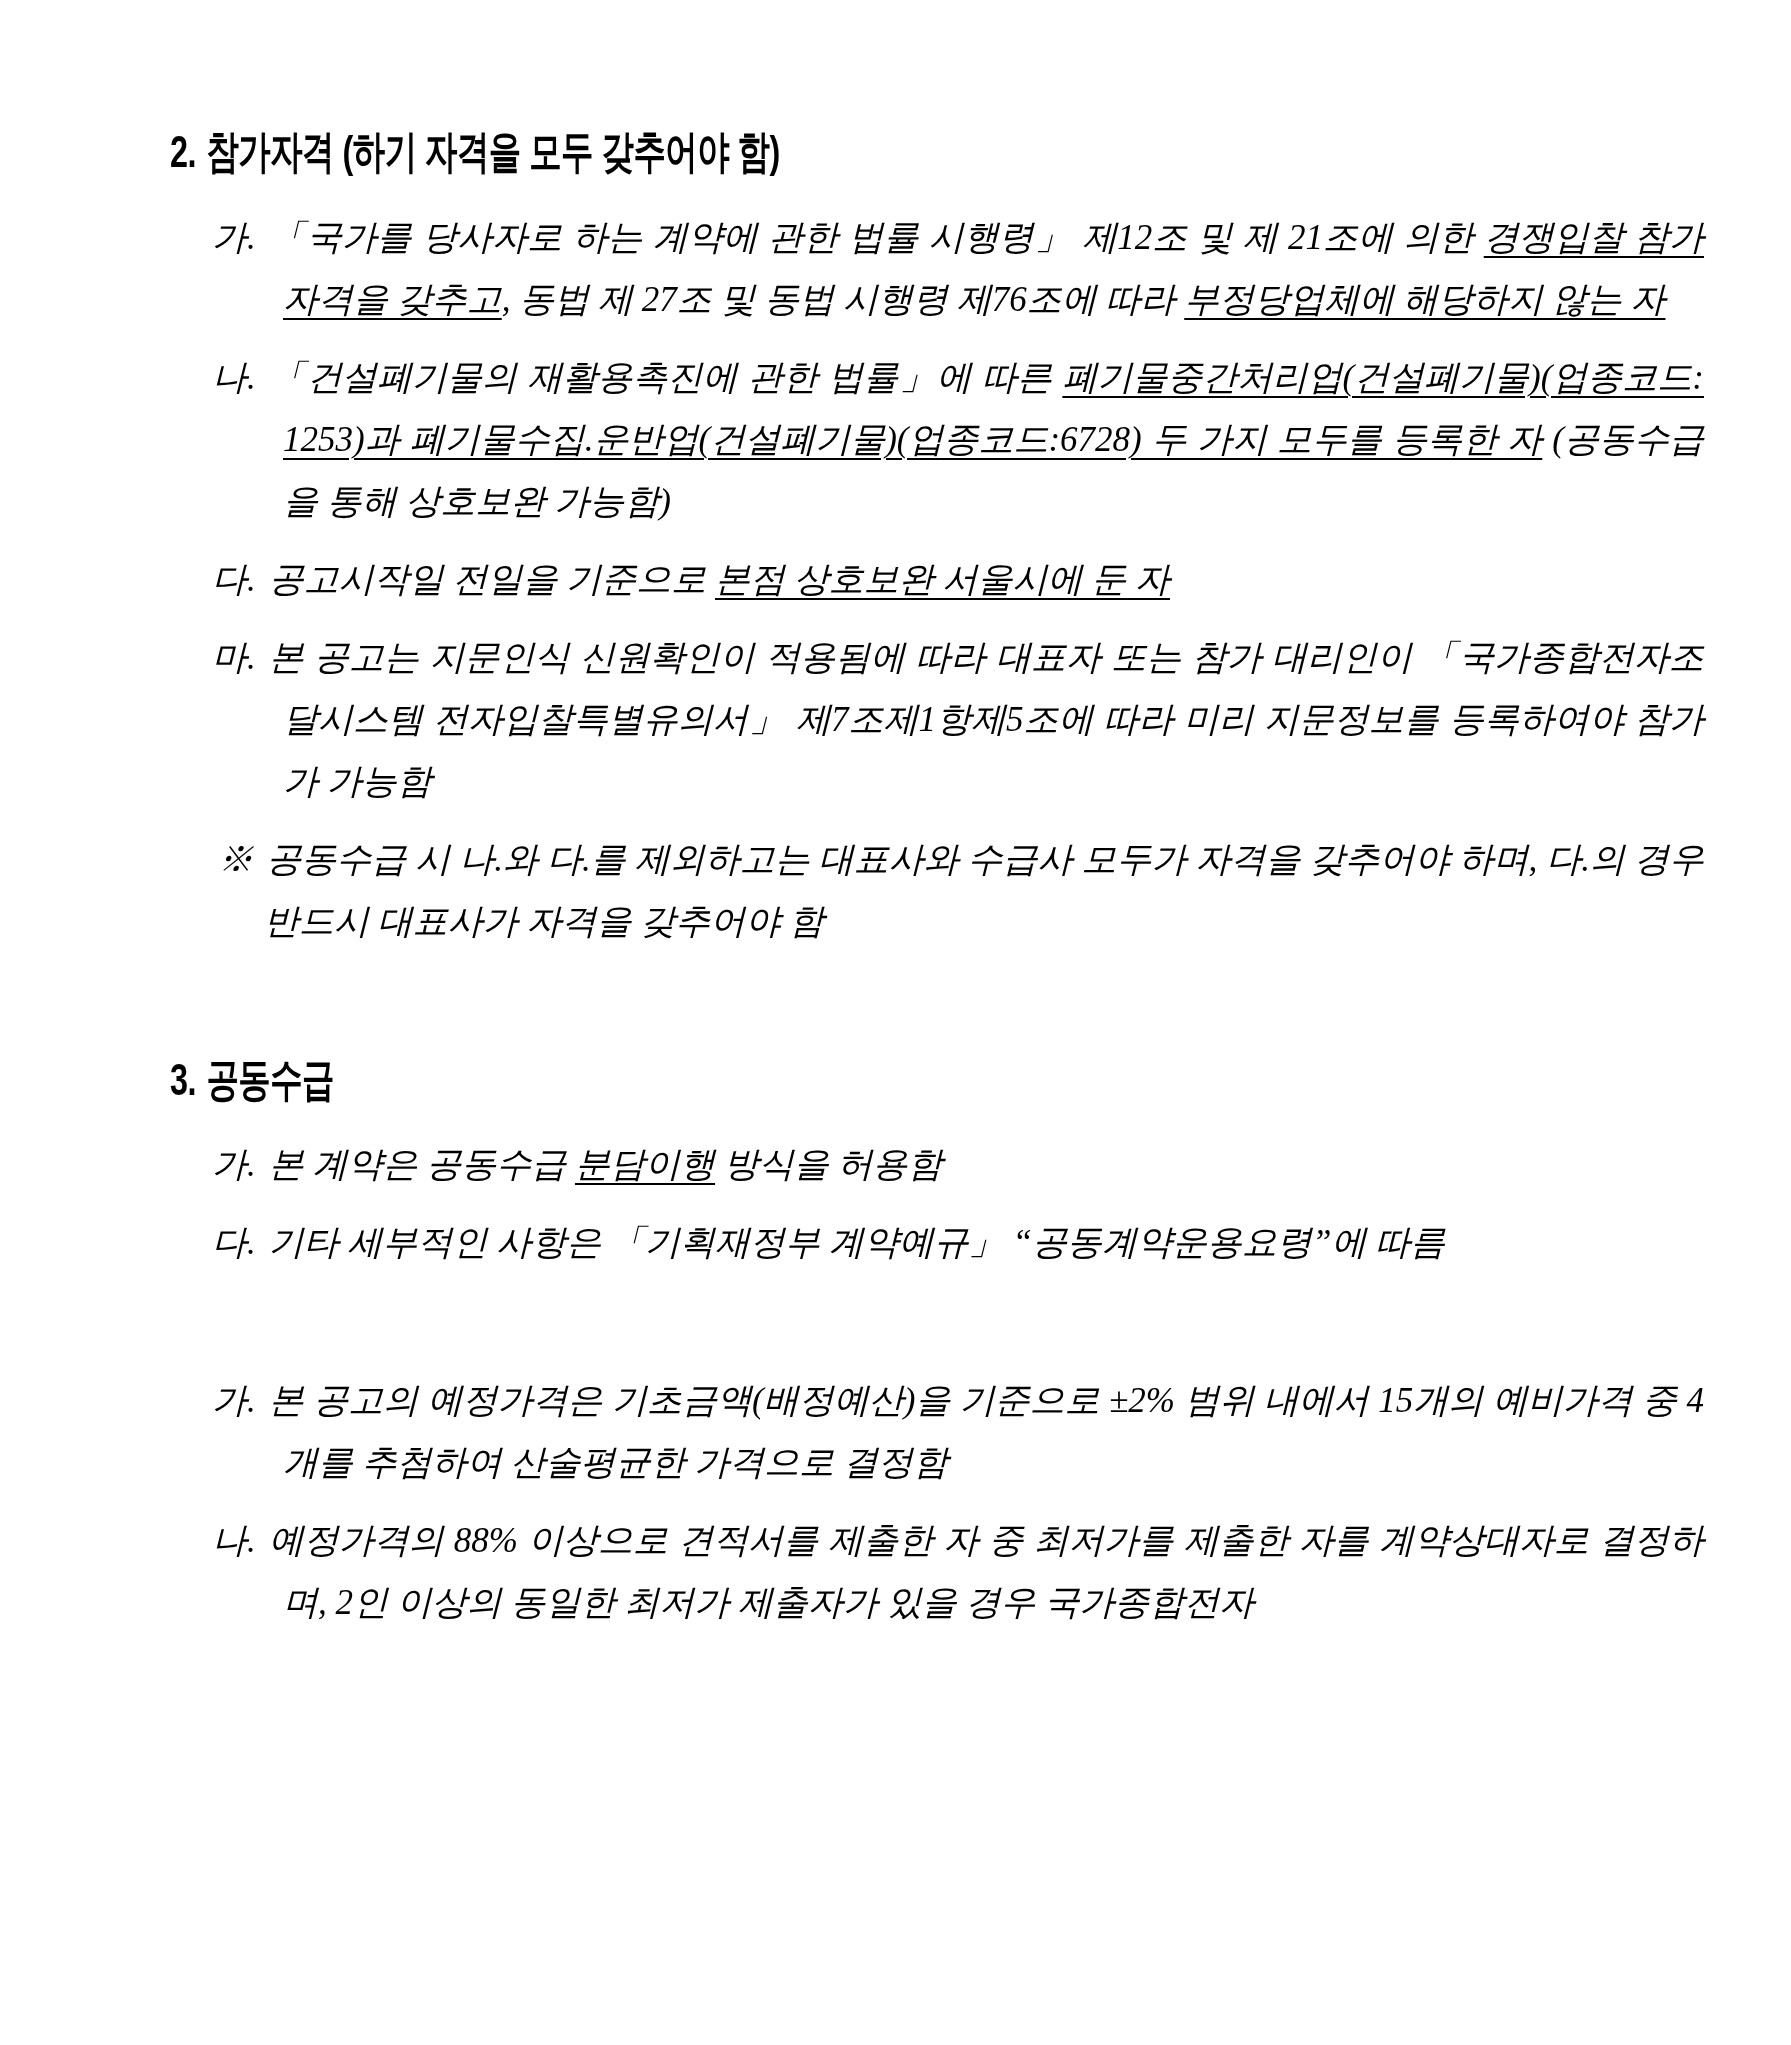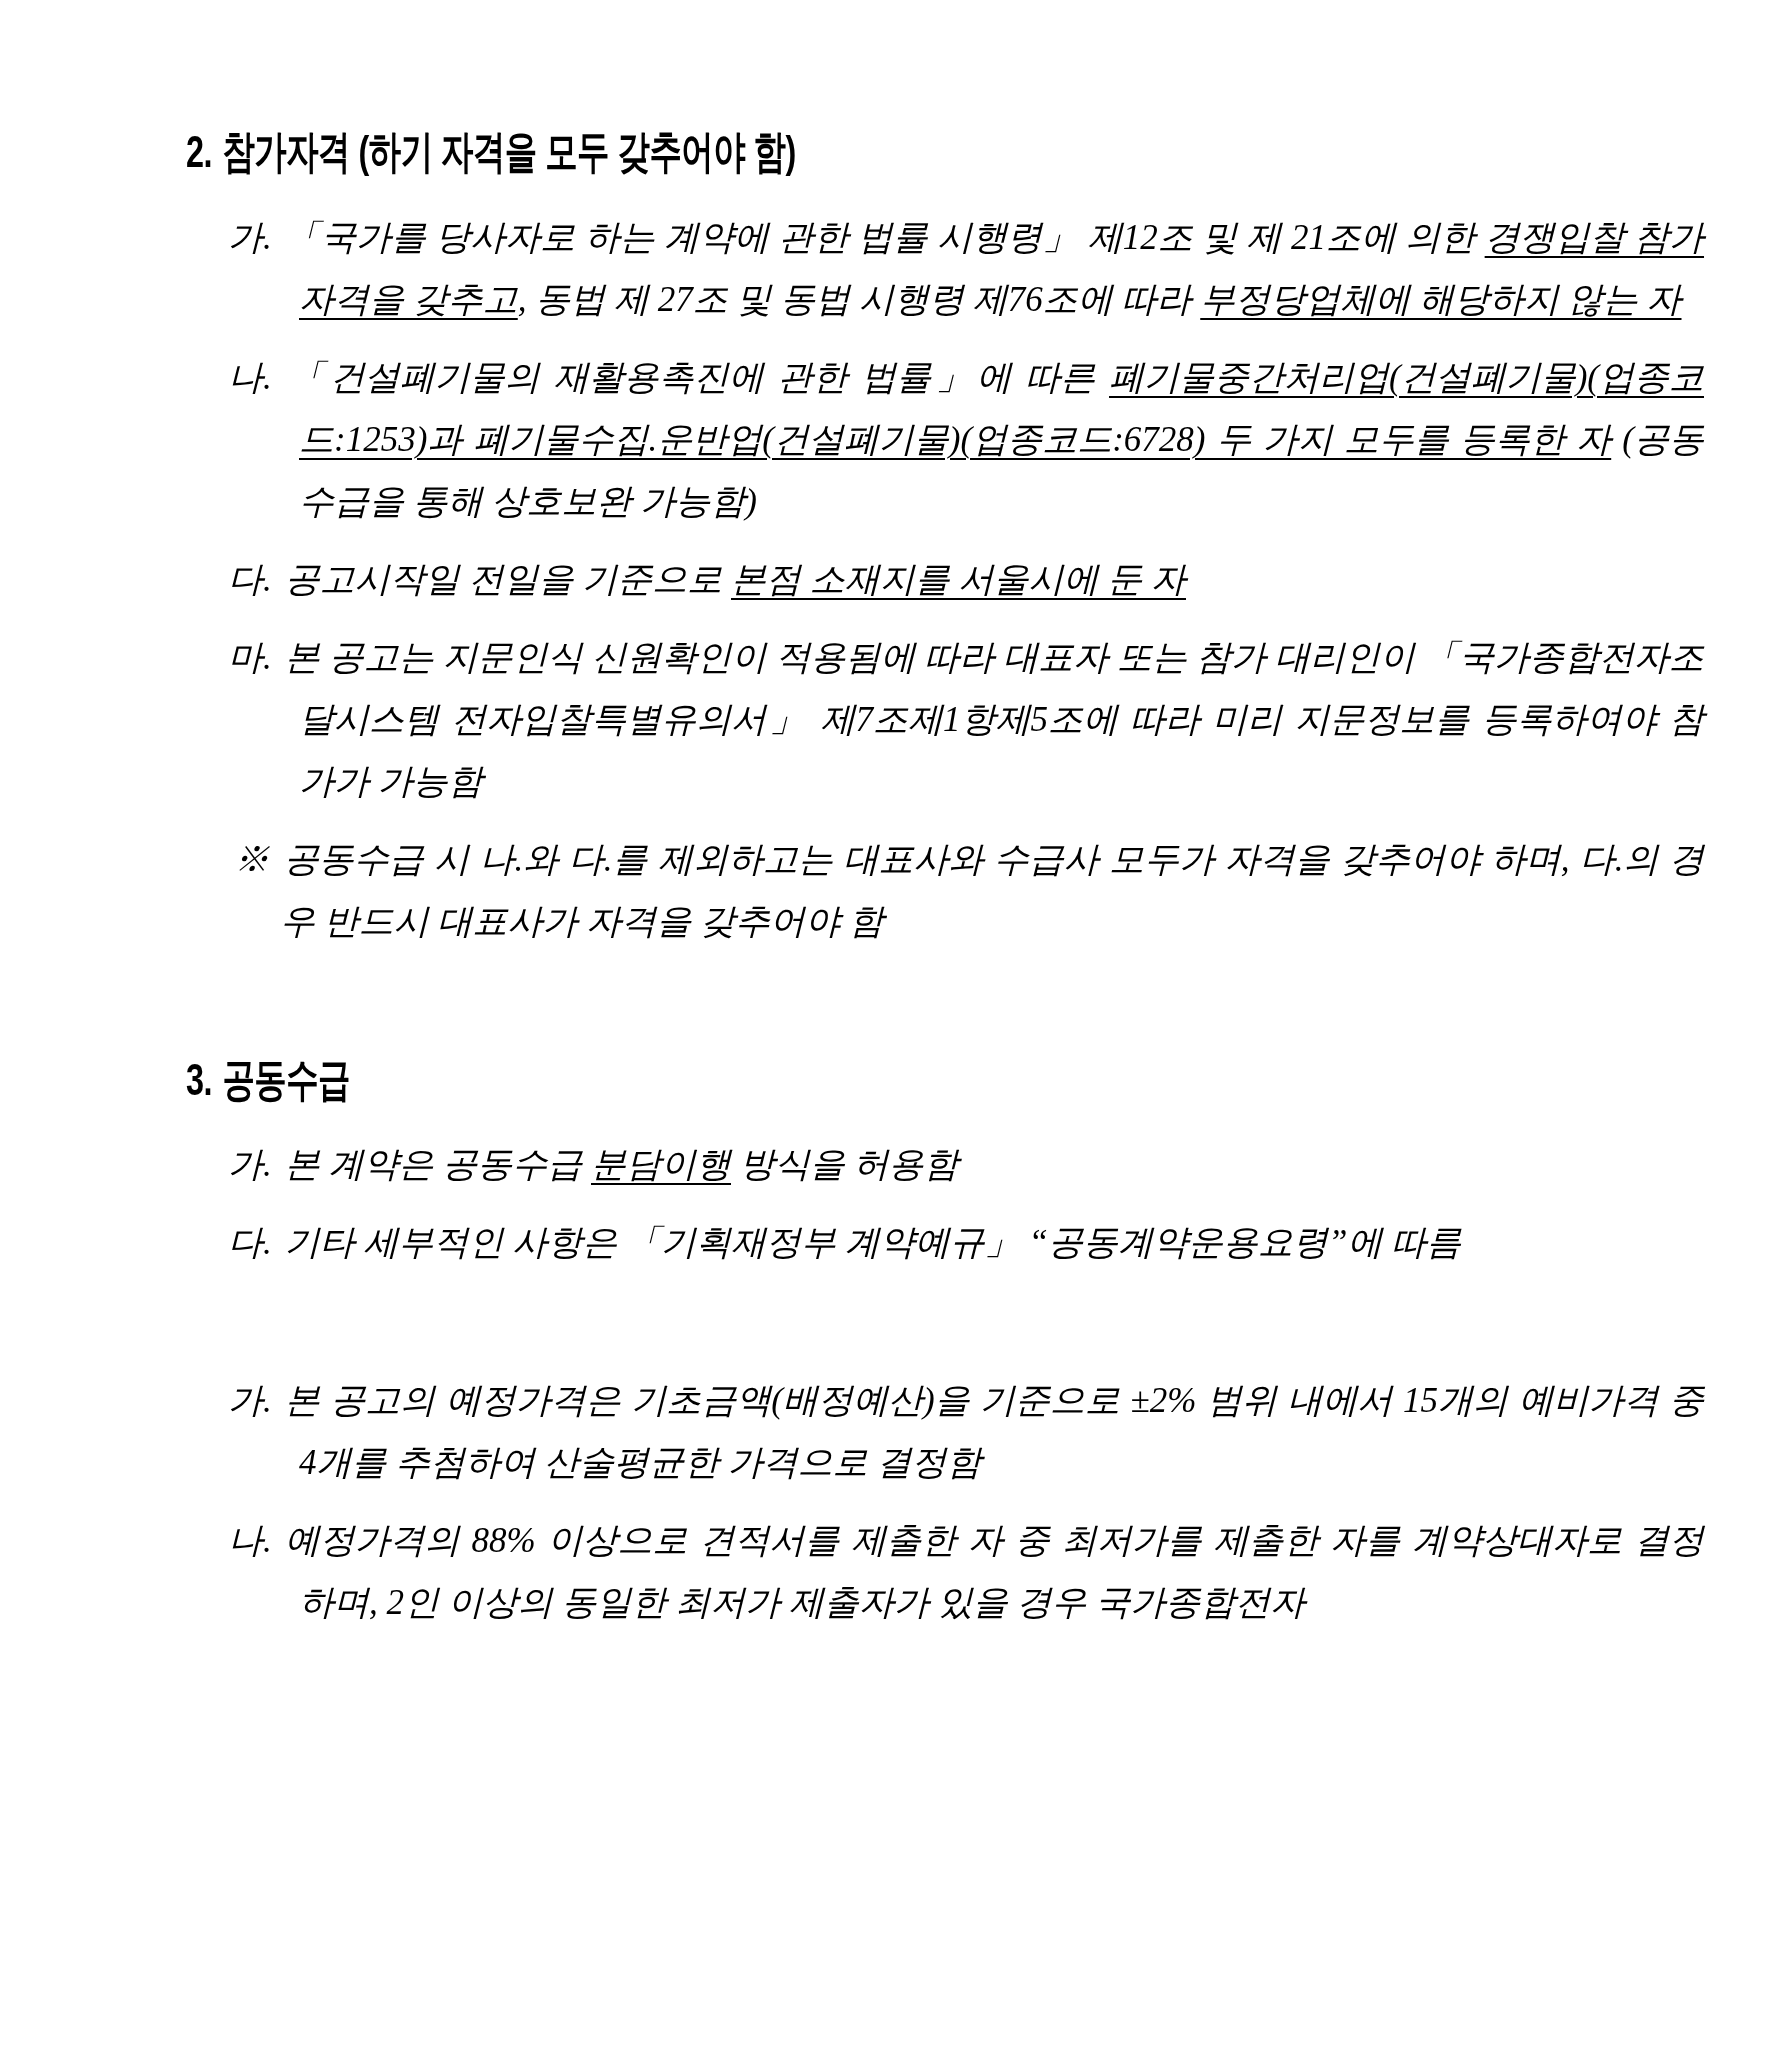--- a/index.html
+++ b/index.html
@@ -13,21 +13,21 @@
     height: 2046px;
     background: #ffffff;
     color: #000000;
     box-sizing: border-box;
     padding-top: 121px;
     overflow: hidden;
     font-family: "Liberation Serif", "DejaVu Serif", serif;
     font-size: 35px;
     line-height: 62px;
   }
-  .doc-section { margin: 0; padding-left: 16px; }
+  .doc-section { margin: 0; }
   .doc-section + .doc-section { margin-top: 96px; }
 
   .section-heading {
     margin: 0 0 24.6px 170px;
     font-family: "Liberation Sans", "DejaVu Sans", sans-serif;
     font-weight: 700;
     font-size: 45px;
     line-height: 61px;
     letter-spacing: -0.7px;
     white-space: nowrap;
@@ -62,21 +62,21 @@
 <body>
 
 <div class="page" id="page">
   <section class="doc-section">
     <h2 class="section-heading"><span class="heading-scale"><span class="section-number">2.</span><span class="section-title">참가자격 (하기 자격을 모두 갖추어야 함)</span></span></h2>
     <div class="items">
   <p class="doc-item"><span class="item-label">가.</span><span class="item-text"><span>「국가를 당사자로 하는 계약에 관한 법률 시행령」 제12조 및 제 21조에 의한 </span><span class="u">경쟁입찰 참가자격을 갖추고</span><span>, 동법 제 27조 및 동법 시행령 제76조에 따라 </span><span class="u">부정당업체에 해당하지 않는 자</span></span></p>
 
   <p class="doc-item"><span class="item-label">나.</span><span class="item-text"><span>「건설폐기물의 재활용촉진에 관한 법률」에 따른 </span><span class="u">폐기물중간처리업(건설폐기물)(업종코드:1253)과 폐기물수집.운반업(건설폐기물)(업종코드:6728) 두 가지 모두를 등록한 자</span><span> (공동수급을 통해 상호보완 가능함)</span></span></p>
 
-  <p class="doc-item"><span class="item-label">다.</span><span class="item-text"><span>공고시작일 전일을 기준으로 </span><span class="u">본점 소재지를 서울시에 둔 자</span></span></p>
+  <p class="doc-item"><span class="item-label">다.</span><span class="item-text"><span>공고시작일 전일을 기준으로 </span><span class="u">본점 상호보완 서울시에 둔 자</span></span></p>
 
 
   <p class="doc-item"><span class="item-label">마.</span><span class="item-text"><span>본 공고는 지문인식 신원확인이 적용됨에 따라 대표자 또는 참가 대리인이 「국가종합전자조달시스템 전자입찰특별유의서」 제7조제1항제5조에 따라 미리 지문정보를 등록하여야 참가가 가능함</span></span></p>
 
   <p class="doc-item note"><span class="item-label">※</span><span class="item-text"><span>공동수급 시 나.와 다.를 제외하고는 대표사와 수급사 모두가 자격을 갖추어야 하며, 다.의 경우 반드시 대표사가 자격을 갖추어야 함</span></span></p>
 </div>
   </section>
 
   <section class="doc-section">
     <h2 class="section-heading"><span class="heading-scale"><span class="section-number">3.</span><span class="section-title">공동수급</span></span></h2>

